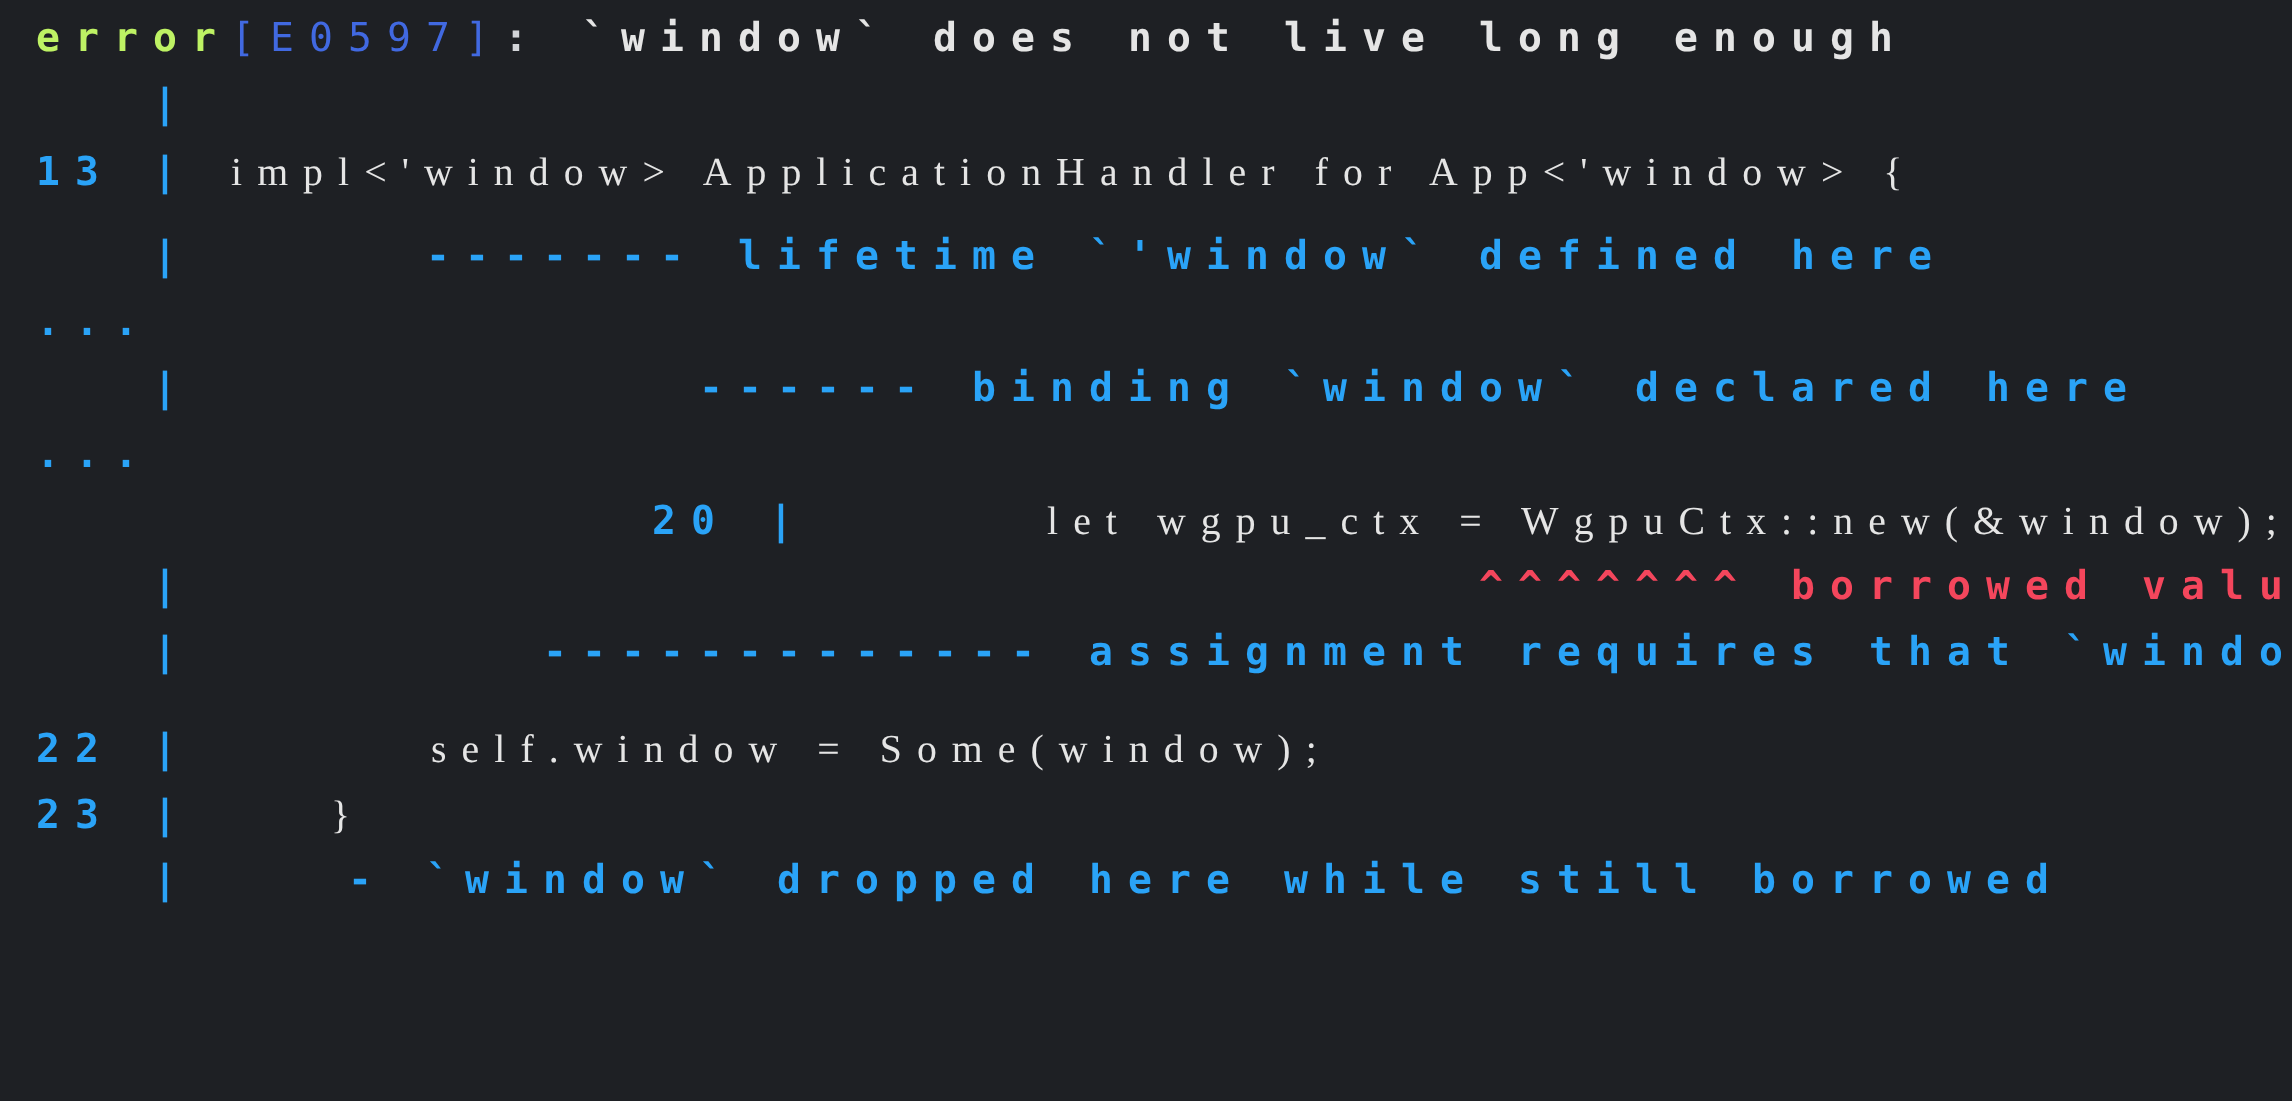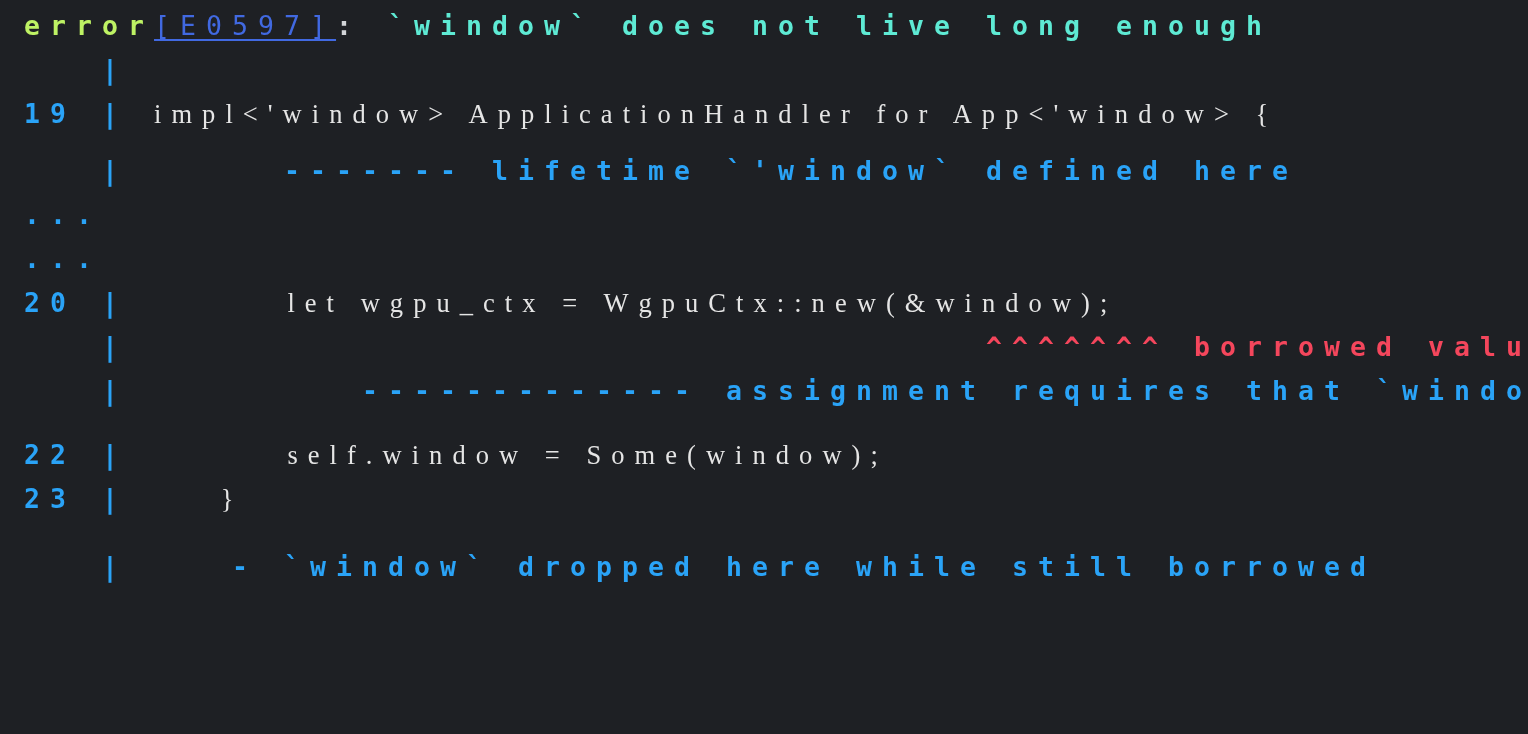--- a/index.html
+++ b/index.html
@@ -30,38 +30,39 @@
     padding-left: 24px;
     box-sizing: border-box;
   }
   
   .line span {
     white-space: pre;
   }
 
   
   .c-err      { color: #bef264; font-weight: bold; }      
-  .c-link     { color: #4169e1; text-decoration: underline; text-underline-offset: 4px; }
-  .c-msg      { color: #5eead4; font-weight: bold; }      
+  .c-link     { color: #4169e1; text-underline-offset: 4px; }
+  .c-msg      { color: #e5e5e5; font-weight: bold; }      
   .c-punct    { color: #d2d4d8; font-weight: bold; }      
   .c-gutter   { color: #2aa3f7; font-weight: bold; }      
   .c-code     { color: #e5e5e5; font-family: Liberation Serif, serif; }                          
   .c-note     { color: #2aa3f7; font-weight: bold; }      
   .c-primary  { color: #f4465c; font-weight: bold; }      
   .c-arrow    { color: #2aa3f7; font-weight: bold; }      
 </style>
 </head>
 <body>
 
 <div id="terminal">
     <div class="line" style="letter-spacing: 10.046px;"><span class="c-err">error</span><span class="c-link">[E0597]</span><span class="c-punct">:</span><span class="c-msg"> `window` does not live long enough</span></div>
     <div class="line" style="letter-spacing: 10.046px;"><span class="c-gutter">   | </span></div>
-    <div class="line" style="letter-spacing: 10.046px;"><span class="c-gutter">19 | </span><span class="c-code">impl&lt;'window&gt; ApplicationHandler for App&lt;'window&gt; {</span></div>
+    <div class="line" style="letter-spacing: 10.046px;"><span class="c-gutter">13 | </span><span class="c-code">impl&lt;'window&gt; ApplicationHandler for App&lt;'window&gt; {</span></div>
     <div class="line" style="letter-spacing: 10.046px; margin-top: 13px;"><span class="c-gutter">   | </span><span class="c-note">     </span><span class="c-note">-------</span><span class="c-note"> lifetime `'window` defined here</span></div>
     <div class="line" style="letter-spacing: 10.046px;"><span class="c-gutter">...</span></div>
+    <div class="line" style="letter-spacing: 10.046px;"><span class="c-gutter">   | </span><span class="c-note">            </span><span class="c-note">------</span><span class="c-note"> binding `window` declared here</span></div>
     <div class="line" style="letter-spacing: 10.046px;"><span class="c-gutter">...</span></div>
-    <div class="line" style="letter-spacing: 10.046px;"><span class="c-gutter">20 | </span><span class="c-code">        let wgpu_ctx = WgpuCtx::new(&amp;window);</span></div>
+    <div class="line" style="letter-spacing: 10.046px; text-align: right;"><span class="c-gutter">20 | </span><span class="c-code">        let wgpu_ctx = WgpuCtx::new(&amp;window);</span></div>
     <div class="line" style="letter-spacing: 10.046px;"><span class="c-gutter">   | </span><span class="c-primary">                                </span><span class="c-primary">^^^^^^^</span><span class="c-primary"> borrowed value does not live long enough</span></div>
     <div class="line" style="letter-spacing: 10.046px;"><span class="c-gutter">   | </span><span class="c-note">        </span><span class="c-note">-------------</span><span class="c-note"> assignment requires that `window` is borrowed for `'window`</span></div>
     <div class="line" style="letter-spacing: 10.046px; margin-top: 20px;"><span class="c-gutter">22 | </span><span class="c-code">        self.window = Some(window);</span></div>
     <div class="line" style="letter-spacing: 10.046px;"><span class="c-gutter">23 | </span><span class="c-code">    }</span></div>
-    <div class="line" style="letter-spacing: 10.046px; margin-top: 24px;"><span class="c-gutter">   | </span><span class="c-note">   </span><span class="c-note">-</span><span class="c-note"> `window` dropped here while still borrowed</span></div>
+    <div class="line" style="letter-spacing: 10.046px;"><span class="c-gutter">   | </span><span class="c-note">   </span><span class="c-note">-</span><span class="c-note"> `window` dropped here while still borrowed</span></div>
   </div>
 
 </body></html>

